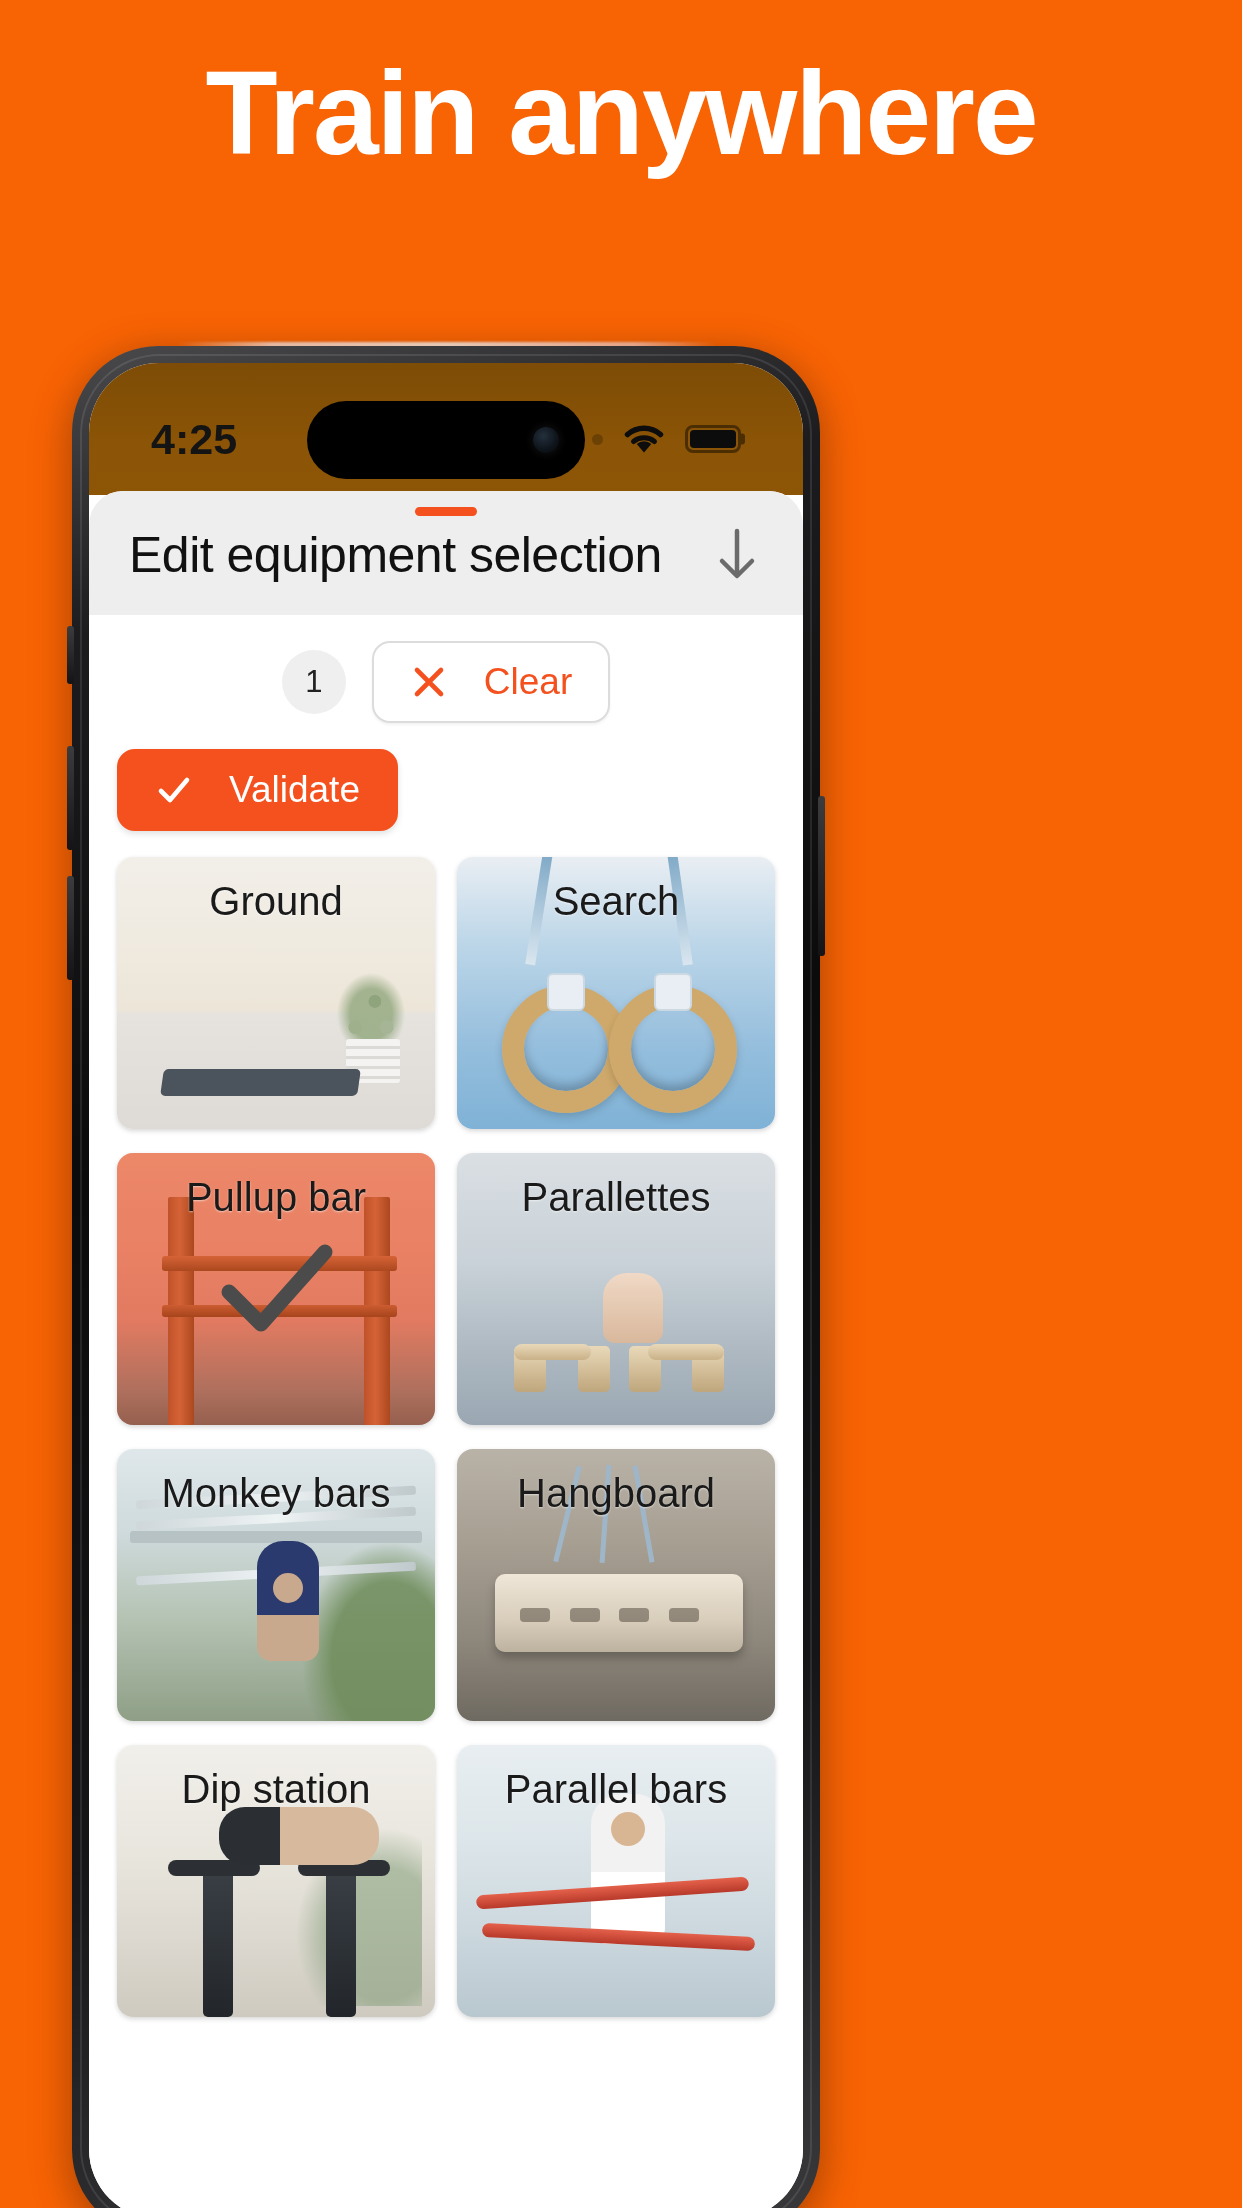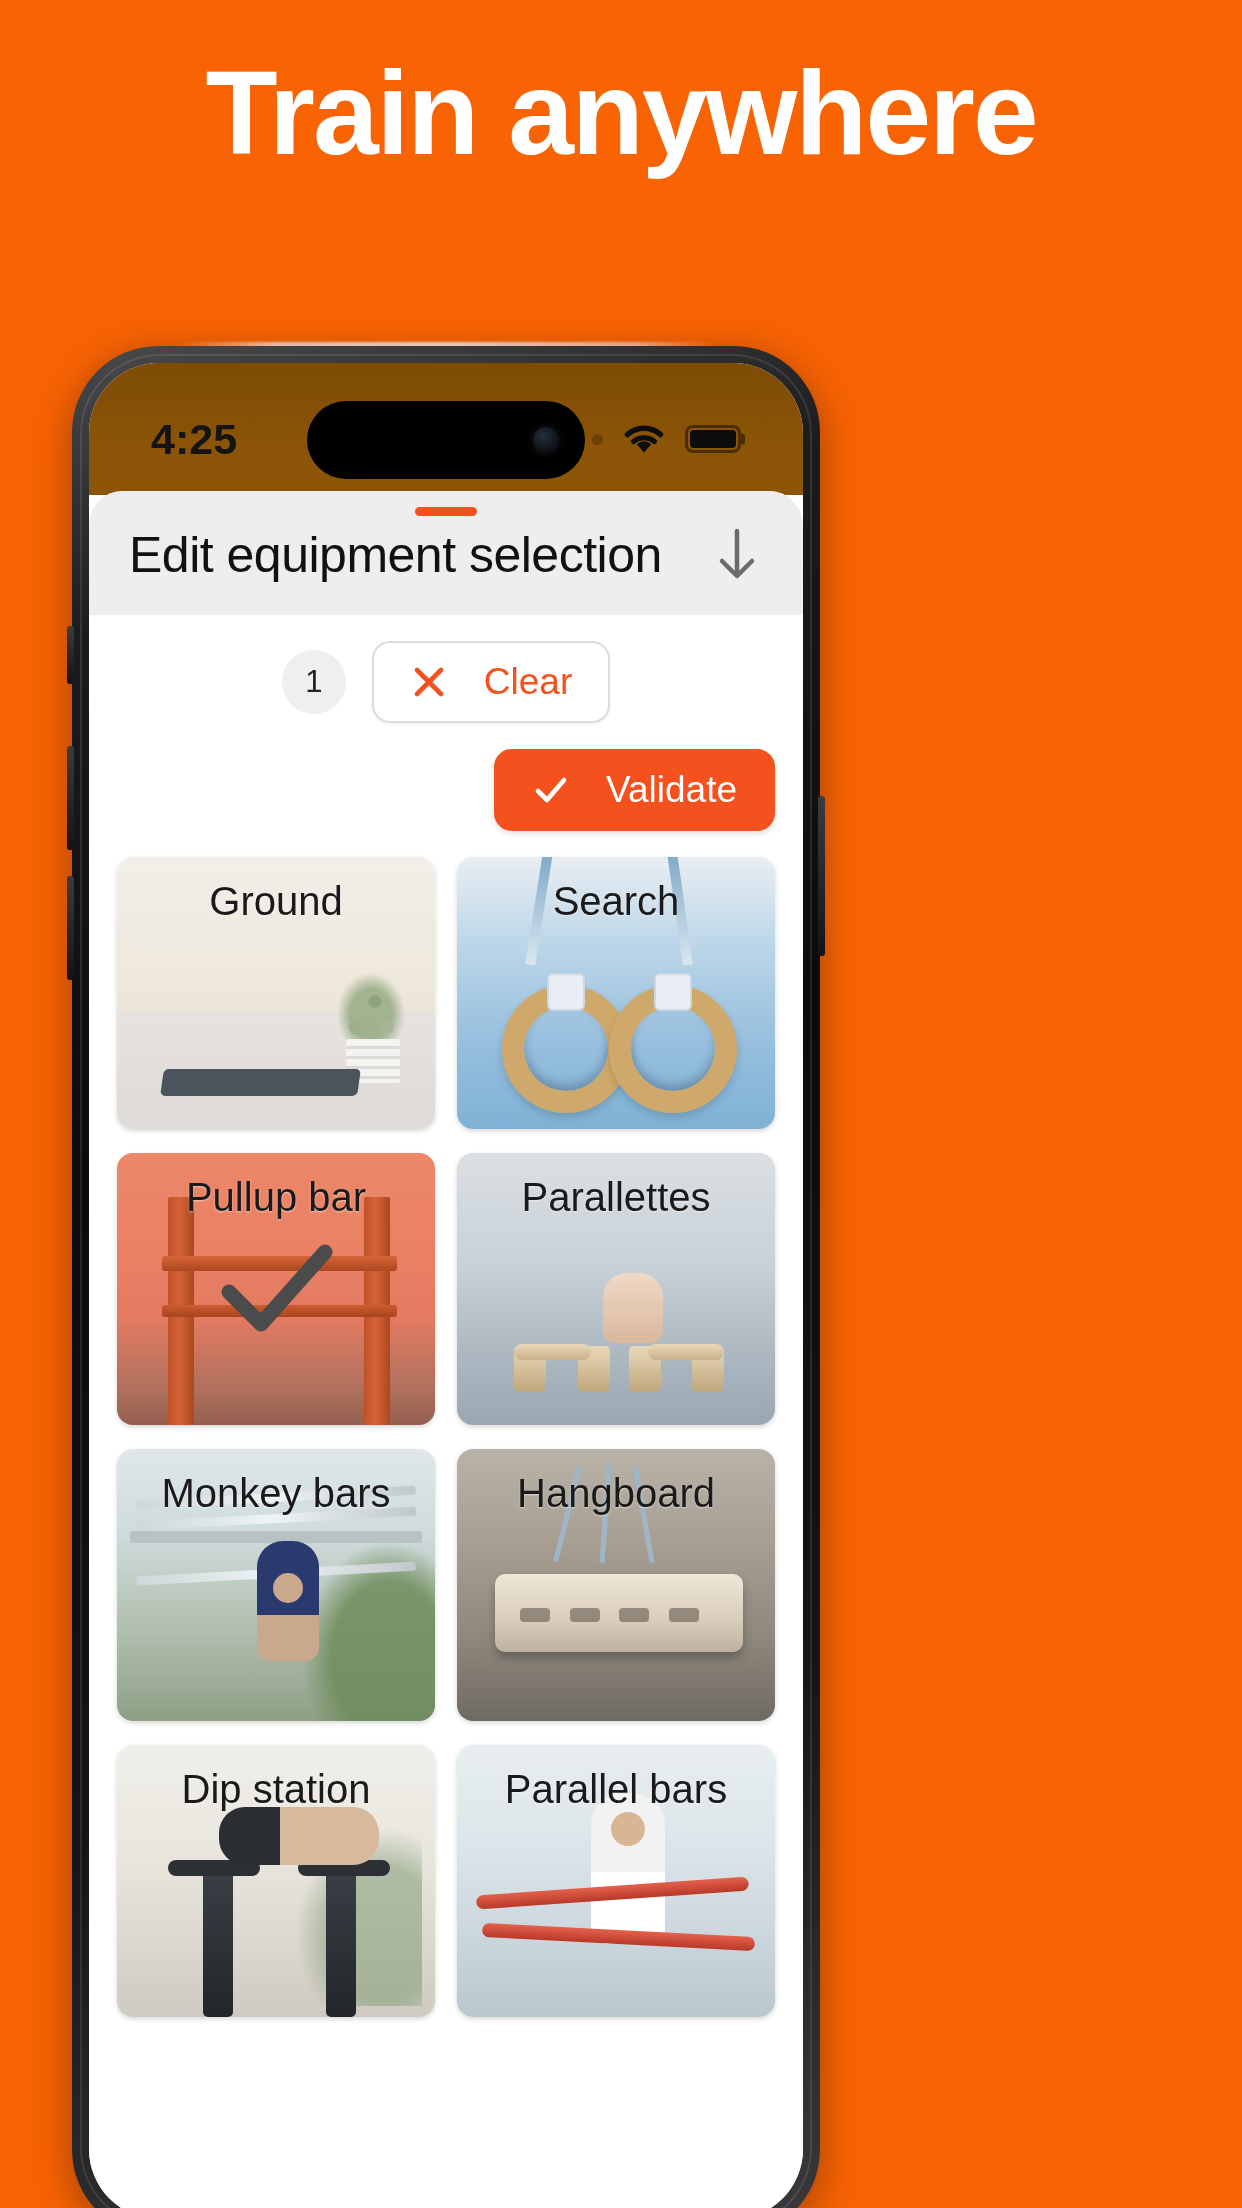--- a/index.html
+++ b/index.html
@@ -173,21 +173,21 @@
     padding: 18px 36px;
     color:#F4511E;
     font-size: 37px;
     box-shadow: 0 2px 3px rgba(0,0,0,.05);
   }
   .pill.solid {
     background:#F4511E; border-color:#F4511E; color:#fff;
     box-shadow: 0 3px 6px rgba(0,0,0,.12);
   }
   .pill .ico { width: 38px; height: 38px; flex:0 0 auto; display:block; }
-  .actions-row2 { width:100%; display:flex; justify-content:flex-end; }
+  .actions-row2 { width:100%; display:flex; justify-content:flex-start; }
 
   
   .grid {
     padding: 6px 28px 0 28px;
     display:grid;
     grid-template-columns: 1fr 1fr;
     gap: 24px 22px;
     background:#fff;
   }
   .card {

